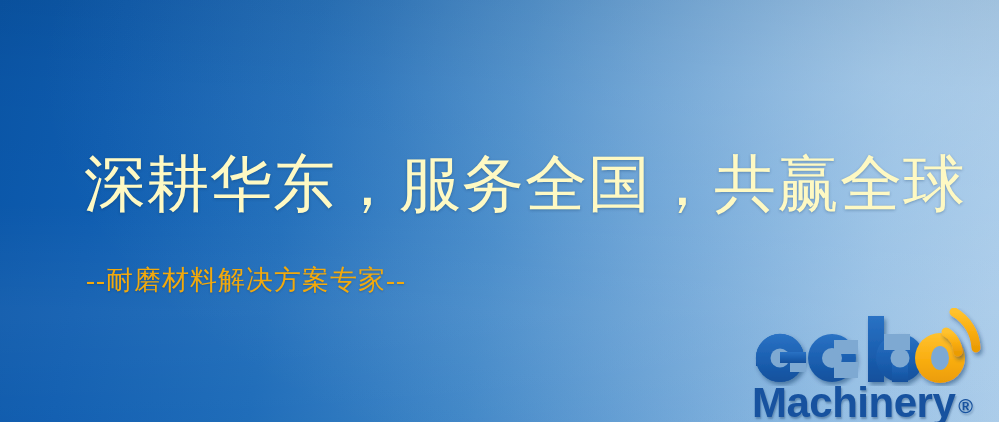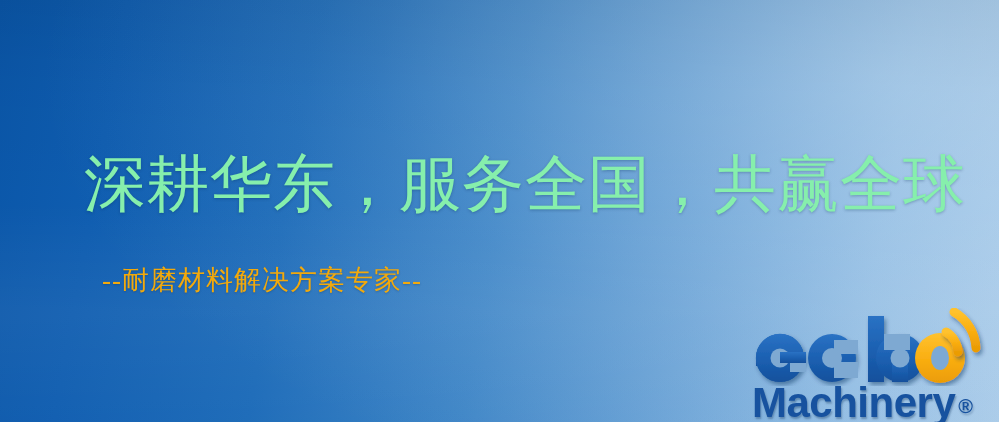--- a/index.html
+++ b/index.html
@@ -53,38 +53,37 @@
         rgba(255,255,255,0) 70%);
   }
 
   .headline {
     position: absolute;
     left: 84px;
     top: 152px;
     font-family: "Liberation Serif", "DejaVu Serif", serif;
     font-size: 62px;
     line-height: 1.05;
-    color: #86efac;
+    color: #fef9c3;
     letter-spacing: 1px;
     white-space: nowrap;
     text-shadow: 0 1px 3px rgba(4,40,80,0.30);
   }
 
   .subtitle {
     position: absolute;
     left: 86px;
     top: 266px;
     font-family: "Liberation Serif", "DejaVu Serif", serif;
     font-size: 27px;
     line-height: 1.1;
     color: #f2a90c;
     letter-spacing: 1px;
     white-space: nowrap;
     text-shadow: 0 1px 2px rgba(4,40,80,0.25);
-    margin-left: 16px;
   }
 
   
   .logo {
     position: absolute;
     left: 744px;
     top: 308px;
     width: 255px;
     height: 130px;
   }

